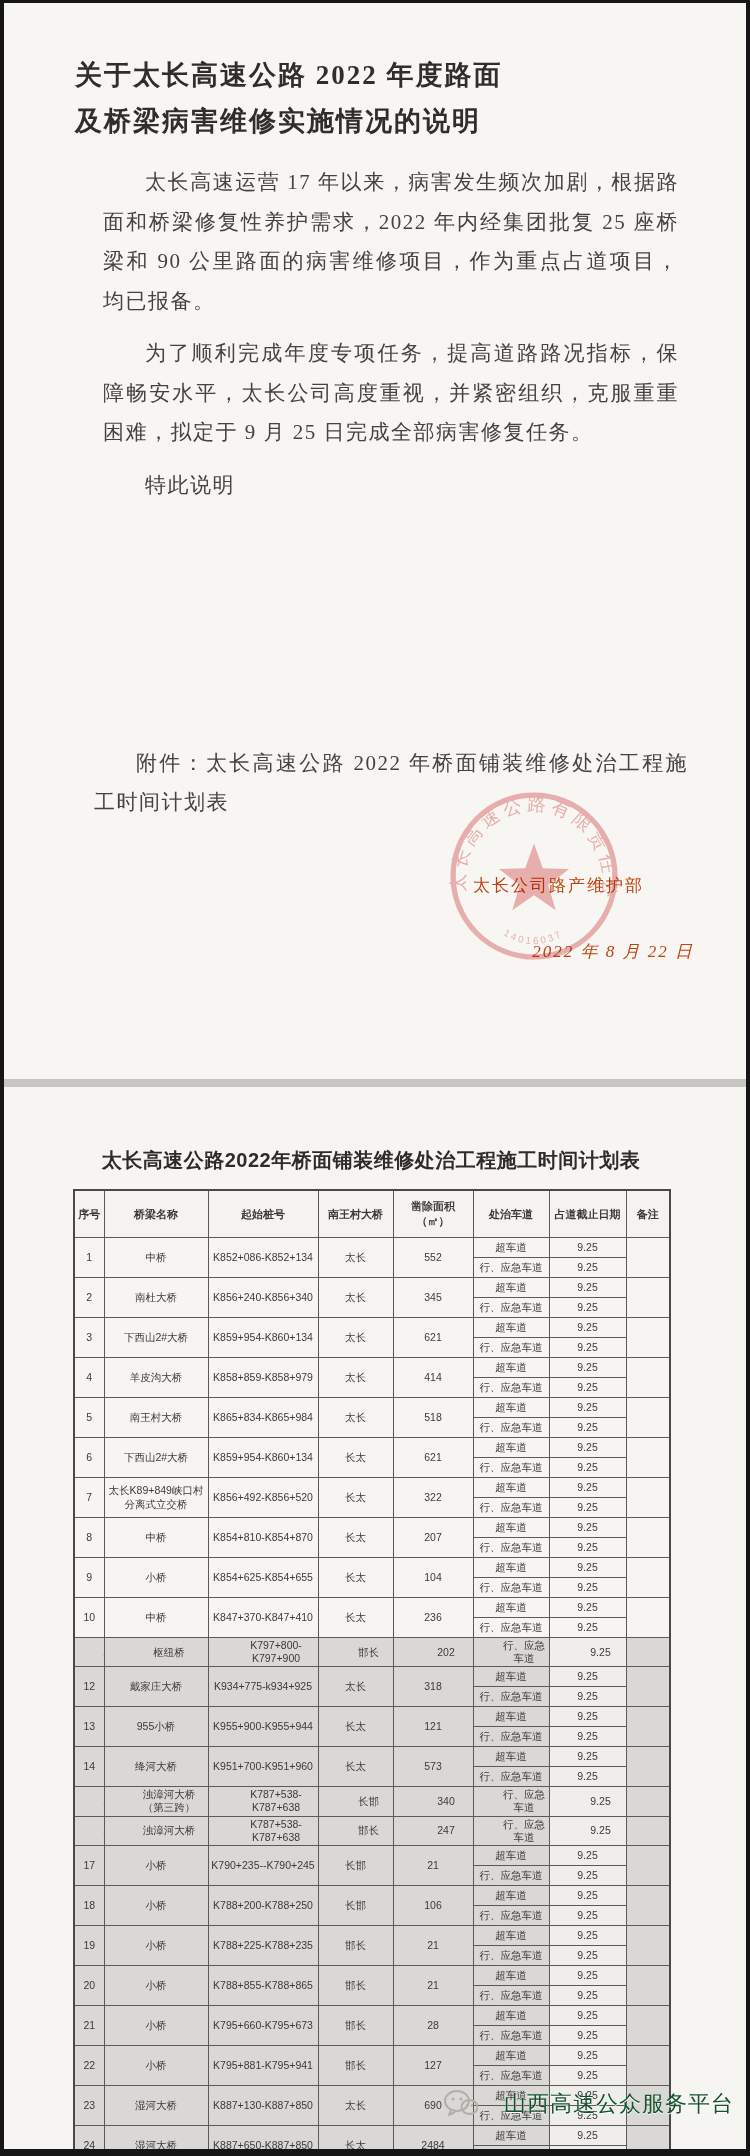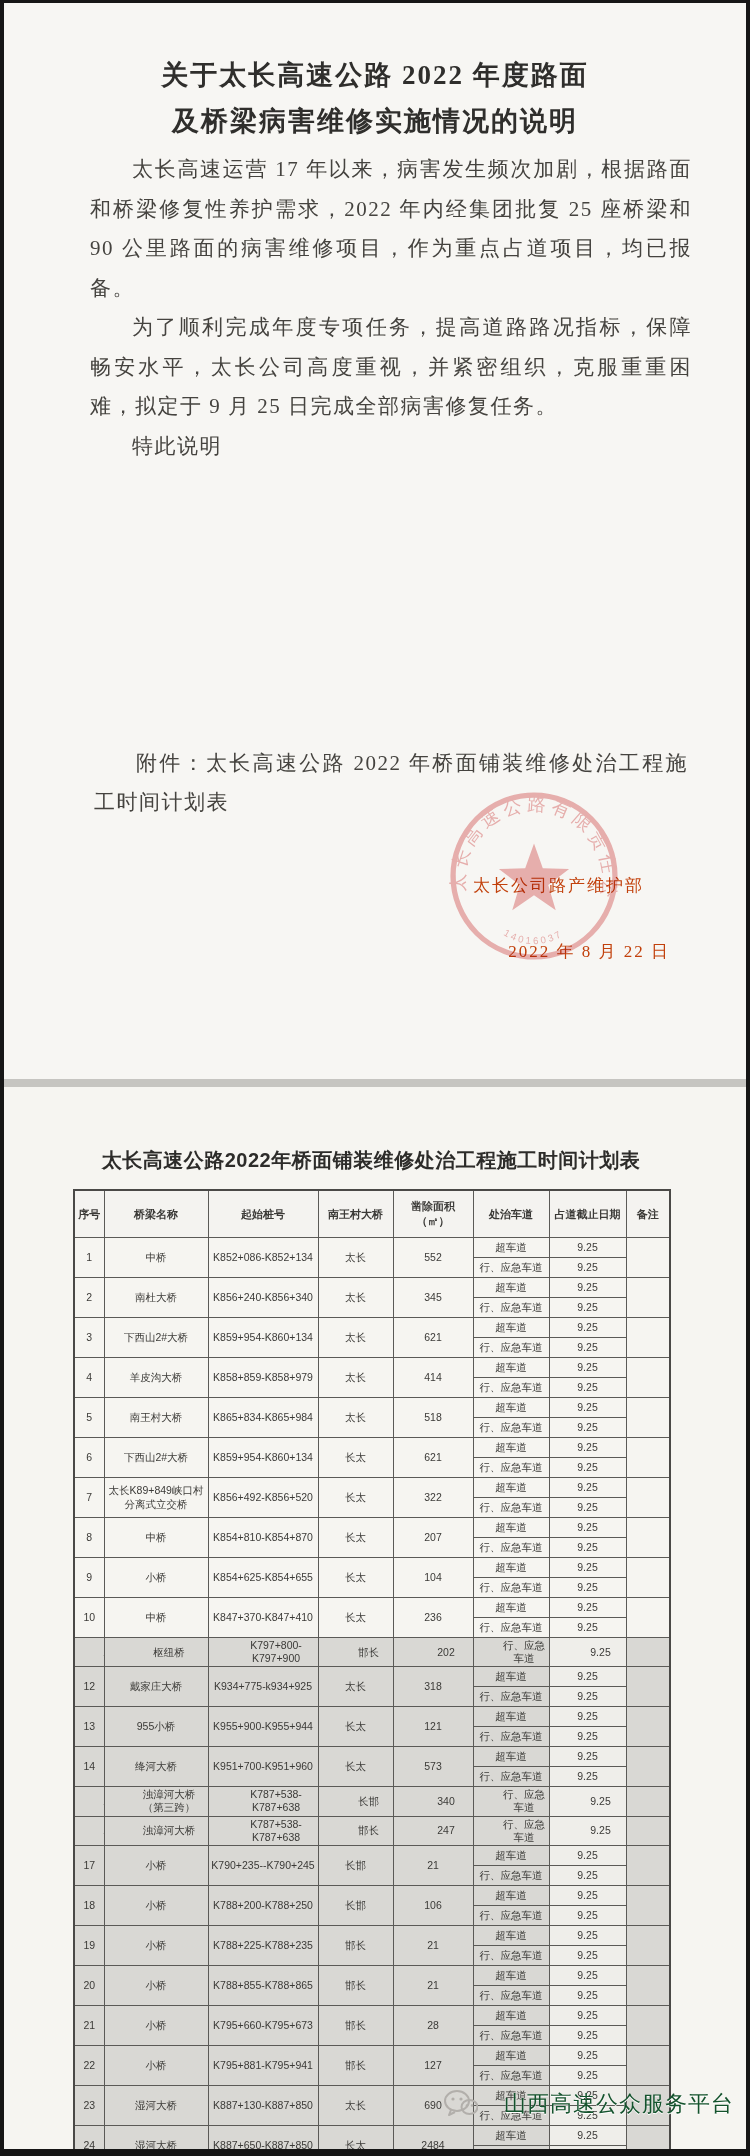--- a/index.html
+++ b/index.html
@@ -7,32 +7,32 @@
          font-family:"Liberation Serif","DejaVu Serif",serif;}
   
   .edge{position:absolute;background:#161616;z-index:40;}
   .edge-left{left:0;top:0;width:4px;height:2156px;}
   .edge-right{right:0;top:0;width:4px;height:2156px;}
   .edge-top{left:0;top:0;width:750px;height:3px;}
   .edge-bottom{left:0;bottom:0;width:750px;height:7px;}
 
   
   .page1{position:absolute;left:0;top:0;width:750px;height:1079px;background:#f7f6f3;}
-  .doc-title{position:absolute;left:75px;top:52px;width:600px;text-align:center;
+  .doc-title{position:absolute;left:75px;top:52px;width:600px;text-align:left;
              font-size:27px;font-weight:bold;color:#2f2e2c;line-height:46px;letter-spacing:2px;}
   .doc-body{position:absolute;left:90px;top:150px;width:602px;color:#45433f;
             font-size:21px;line-height:39.5px;letter-spacing:1.5px;text-align:justify;}
-  .doc-body p{margin:0;text-indent:2em;}
+  .doc-body p{margin:13px;text-indent:2em;}
   .attachment{position:absolute;left:90px;top:740px;width:602px;color:#45433f;
               font-size:21px;line-height:39px;letter-spacing:1.5px;text-align:justify;}
   .attachment p{margin:4px;text-indent:2em;}
   .sig-line{position:absolute;left:0;width:750px;text-align:right;color:#c2410c;
             font-size:17px;letter-spacing:2px;box-sizing:border-box;}
   .sig-dept{top:874px;padding-right:106px;}
-  .sig-date{top:940px;padding-right:80px;}
+  .sig-date{top:940px;padding-right:56px;font-style:italic;}
 
   
   .stamp{position:absolute;mix-blend-mode:multiply;pointer-events:none;}
   .stamp1{left:446px;top:778px;width:176px;height:196px;opacity:0.45;z-index:20;}
 
   
   .page-divider{position:absolute;left:0;top:1079px;width:750px;height:8px;background:#c6c5c1;}
 
   
   .page2{position:absolute;left:0;top:1087px;width:750px;height:1305px;background:#f6f5f1;}

